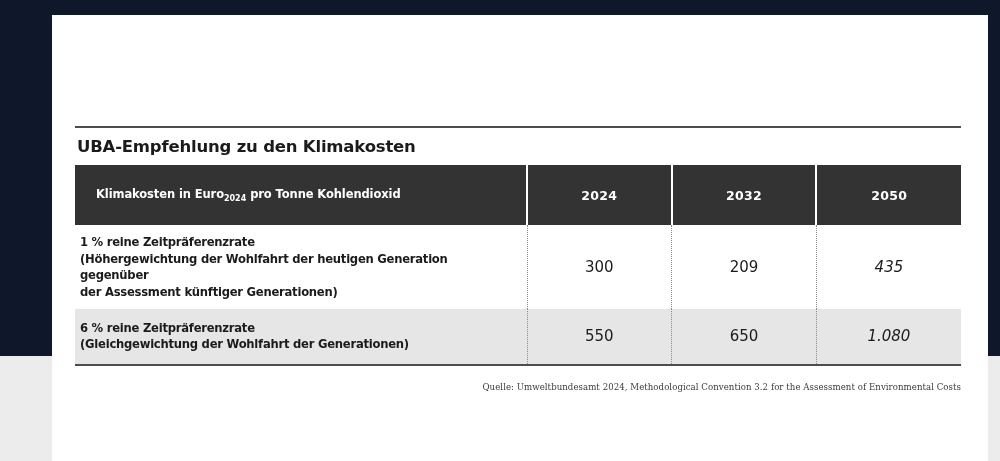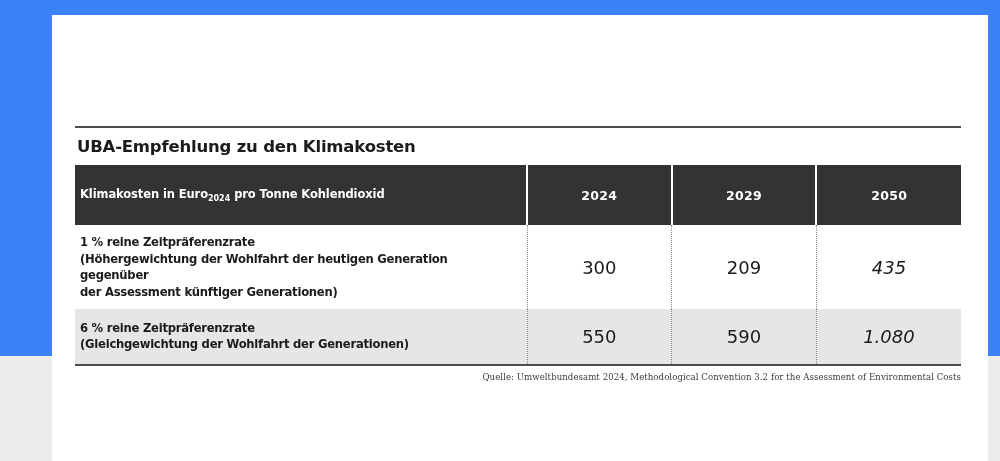--- a/index.html
+++ b/index.html
@@ -10,21 +10,21 @@
     width: 1000px;
     height: 461px;
     background: #ececec;
     font-family: "Liberation Sans", sans-serif;
     overflow: hidden;
   }
   #screen {
     position: relative;
     width: 1000px;
     height: 356px;
-    background: #3b82f6;
+    background: #0f172a;
   }
   
   #page {
     position: absolute;
     left: 52px;
     top: 15px;
     width: 936px;
     height: 446px;
     background: #ffffff;
   }
@@ -65,21 +65,21 @@
     font-family: "DejaVu Sans", sans-serif;
     font-weight: bold;
     font-size: 11.5px;
     height: 60px;
     padding: 0;
     vertical-align: middle;
     box-sizing: border-box;
   }
   th.h-label {
     text-align: left;
-    padding-left: 5px;
+    padding-left: 21px;
     border-right: 2px solid #ffffff;
     letter-spacing: -0.1px;
   }
   th.h-year {
     text-align: center;
     font-size: 12.5px;
     letter-spacing: 0.3px;
     border-right: 2px solid #ffffff;
   }
   th.h-year.last { border-right: none; }
@@ -106,41 +106,41 @@
     color: #1b1b1b;
     line-height: 1.42;
     text-align: left;
     padding: 9px 10px 9px 5px;
     letter-spacing: -0.25px;
     border-right: 1px dotted #8a8a8a;
   }
   td.t-num {
     font-family: "DejaVu Sans", sans-serif;
     font-weight: normal;
-    font-size: 18px;
+    font-size: 15px;
     color: #1b1b1b;
     text-align: center;
     border-right: 1px dotted #8a8a8a;
   }
   td.t-num.last { border-right: none; font-style: italic; }
 
   tbody tr.r1 td { height: 65px; }
   tbody tr.r2 td { height: 55px; }
 
   .rule-bottom {
     height: 0;
     border-top: 2px solid #4d4d4d;
     width: 100%;
   }
   .source {
     font-family: "DejaVu Serif", serif;
     font-size: 8.6px;
     color: #3b3b3b;
     text-align: right;
-    padding-top: 6px;
+    padding-top: 16px;
     letter-spacing: 0.05px;
     white-space: nowrap;
   }
 </style>
 </head>
 <body>
 
 <div id="screen">
   <div id="page">
 
@@ -154,42 +154,42 @@
         <colgroup>
           <col class="c-label">
           <col class="c-num">
           <col class="c-num">
           <col class="c-num">
         </colgroup>
         <thead>
           <tr>
             <th class="h-label"><span>Klimakosten in Euro</span><span class="sub">2024</span><span> pro Tonne Kohlendioxid</span></th>
             <th class="h-year">2024</th>
-            <th class="h-year">2029</th>
+            <th class="h-year">2032</th>
             <th class="h-year last">2050</th>
           </tr>
         </thead>
         <tbody>
           <tr class="r1">
             <td class="t-label">
               <div>1 % reine Zeitpräferenzrate</div>
               <div>(Höhergewichtung der Wohlfahrt der heutigen Generation gegenüber</div>
               <div>der Assessment künftiger Generationen)</div>
             </td>
             <td class="t-num">300</td>
             <td class="t-num">209</td>
             <td class="t-num last">435</td>
           </tr>
           <tr class="r2 alt">
             <td class="t-label">
               <div>6 % reine Zeitpräferenzrate</div>
               <div>(Gleichgewichtung der Wohlfahrt der Generationen)</div>
             </td>
             <td class="t-num">550</td>
-            <td class="t-num">590</td>
+            <td class="t-num">650</td>
             <td class="t-num last">1.080</td>
           </tr>
         </tbody>
       </table>
 
       <div class="rule-bottom"></div>
 
       <div class="source">Quelle: Umweltbundesamt 2024, Methodological Convention 3.2 for the Assessment of Environmental Costs</div>
 
     </div>

